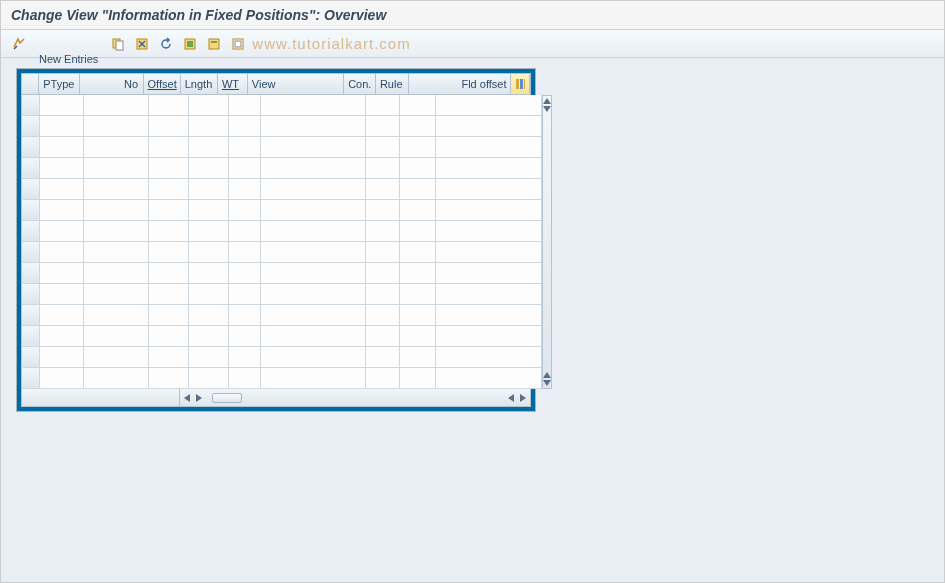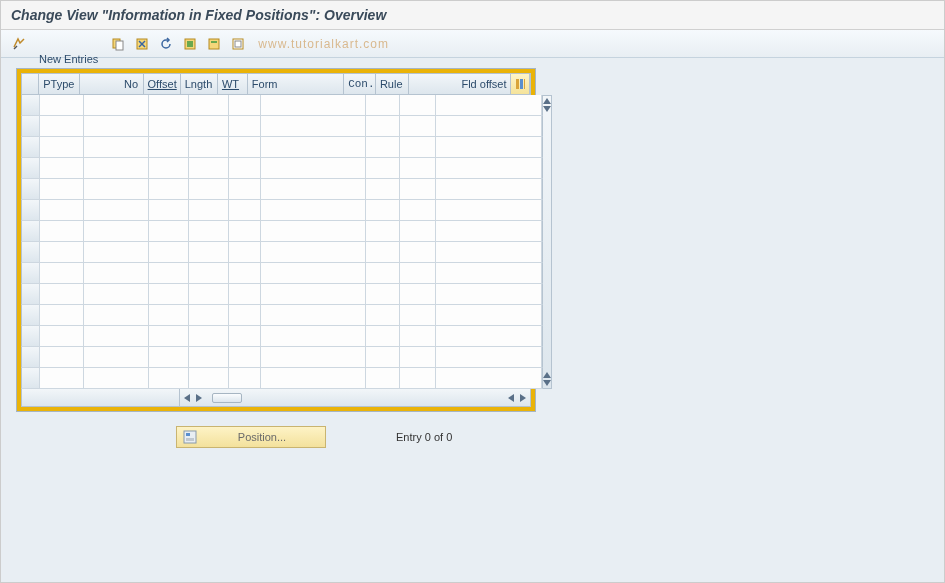--- a/index.html
+++ b/index.html
@@ -40,23 +40,23 @@
       border-radius: 2px;
     }
     .toolbar .new-entries {
       color: #2c4b6b;
       padding: 2px 6px;
       cursor: pointer;
       margin-top: 31px;
     }
     .watermark {
       color: #d9b98f;
-      font-size: 12px;
+      font-size: 15px;
       letter-spacing: 1px;
-      margin-left: 6px;
+      margin-left: 0;
       font-family: Arial, sans-serif;
     }
     .content {
       background: #e8eef3;
       padding: 10px 15px;
       height: calc(100% - 52px);
     }
     .form-row {
       display: flex;
       align-items: center;
@@ -66,21 +66,21 @@
     .form-label { color: #333; }
     .form-input {
       width: 40px;
       height: 20px;
       border: 1px solid #a6b5c2;
       background: #fdfdfd;
       box-shadow: inset 1px 1px 2px rgba(0,0,0,0.08);
     }
     .grid-container {
       border: 1px solid #a6b5c2;
-      background: #eab308;
+      background: #0369a1;
       width: 520px;
       padding: 4px;
     }
     .grid-header {
       display: flex;
       background: linear-gradient(#f2f6f9, #dde6ed);
       border: 1px solid #b5c3d0;
     }
     .grid-header .hcell {
       border-right: 1px solid #b5c3d0;
@@ -110,21 +110,21 @@
       background: linear-gradient(#f2f6f9, #dde6ed);
       border-right: 1px solid #b5c3d0;
     }
     .w-sel { width: 18px; }
     .w-ptype { width: 44px; }
     .w-no { width: 25px; margin-left: 40px; }
     .w-offset { width: 40px; text-decoration: underline; }
     .w-lngth { width: 40px; }
     .w-wt { width: 32px; text-decoration: underline; }
     .w-field { width: 105px; }
-    .w-con { width: 34px; font-family: Liberation Mono, monospace; }
+    .w-con { width: 34px; }
     .w-rule { width: 36px; }
     .w-fldoff { width: 58px; margin-left: 48px; }
     .w-cfg { width: 20px; }
     .hcell.w-cfg {
       background: linear-gradient(#fff4c8, #f5e39a);
       display:flex; align-items:center; justify-content:center;
     }
     .vscroll {
       width: 18px;
       background: linear-gradient(#f2f6f9, #dde6ed);
@@ -252,21 +252,21 @@
 <div class="content">
 
   <div class="grid-container">
     <div class="grid-header">
       <div class="hcell w-sel row-selector"></div>
       <div class="hcell w-ptype">PType</div>
       <div class="hcell w-no">No</div>
       <div class="hcell w-offset">Offset</div>
       <div class="hcell w-lngth">Lngth</div>
       <div class="hcell w-wt">WT</div>
-      <div class="hcell w-field">Form</div>
+      <div class="hcell w-field">View</div>
       <div class="hcell w-con">Con.</div>
       <div class="hcell w-rule">Rule</div>
       <div class="hcell w-fldoff">Fld offset</div>
       <div class="hcell w-cfg">
         <svg width="12" height="12">
             <rect x="1" y="1" width="3" height="10" fill="#d9a43a"></rect>
             <rect x="5" y="1" width="3" height="10" fill="#5a8fce"></rect>
             <rect x="9" y="1" width="3" height="10" fill="#d9a43a"></rect>
           </svg>
       </div>
@@ -462,24 +462,13 @@
         <div class="hscroll-thumb"></div>
       </div>
       <div class="hscroll-track"></div>
       <div class="hscroll-right-group">
         <div class="scroll-arrow arr-left"></div>
         <div class="scroll-arrow arr-right"></div>
       </div>
     </div>
   </div>
 
-  <div class="bottom-bar">
-    <div class="position-btn">
-      <svg class="picon" width="14" height="14">
-          <rect x="1" y="1" width="12" height="12" fill="#e8eef3" stroke="#8899aa"></rect>
-          <rect x="3" y="3" width="4" height="3" fill="#5a8fce"></rect>
-          <rect x="3" y="8" width="8" height="3" fill="#c0c8d0"></rect>
-        </svg>
-      <span>Position...</span>
-    </div>
-    <div class="entry-text">Entry 0 of 0</div>
-  </div>
 </div>
 
 </body></html>

